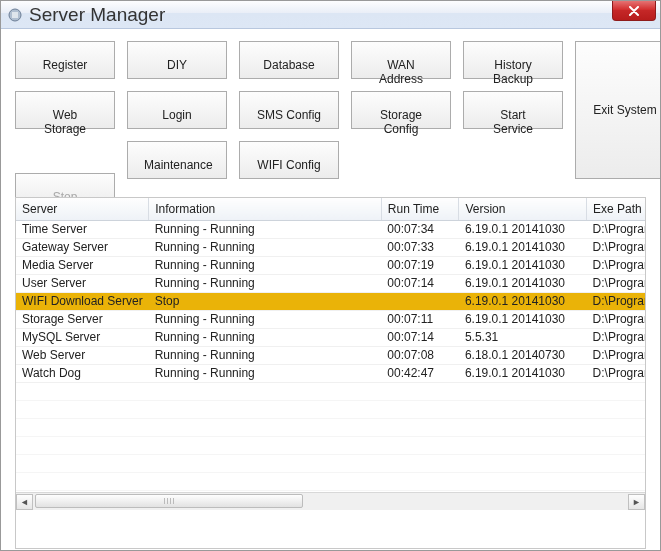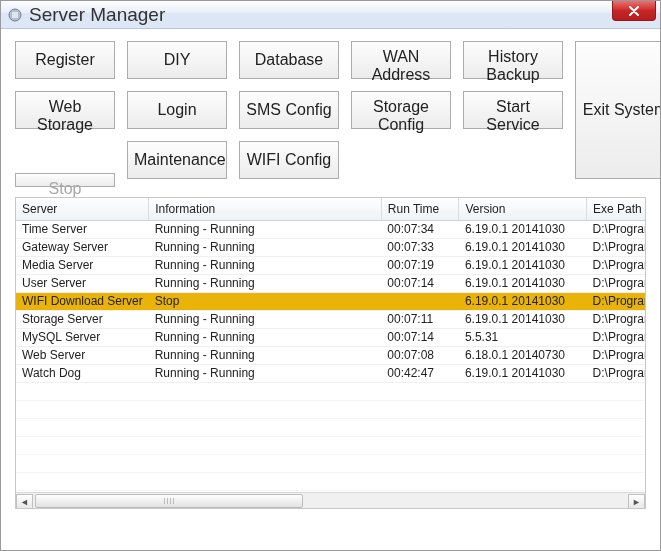--- a/index.html
+++ b/index.html
@@ -47,39 +47,39 @@
     }
     .button-grid {
       display: grid;
       grid-template-columns: 100px 100px 100px 100px 100px 100px;
       grid-template-rows: 38px 38px 38px;
       gap: 12px 12px;
     }
     .btn {
       background: linear-gradient(to bottom, #fdfdfd, #ececec);
       border: 1px solid #acacac;
-      font-size: 16px;
+      font-size: 12px;
       font-family: inherit;
       cursor: pointer;
       color: #222;
-      padding: 6px;
+      padding: 16px;
     }
     .btn.disabled {
       color: #a8a8a8;
       cursor: default;
       margin-top: 32px;
     }
     .btn.tall {
       grid-row: 1 / span 3;
       grid-column: 6;
     }
     .table-wrap {
       margin-top: 18px;
       border: 1px solid #c8c8c8;
-      height: 312px;
+      height: 352px;
       overflow: hidden;
       position: relative;
       background: #fff;
     }
     .table-scroll {
       overflow: auto;
       height: 294px;
     }
     table {
       border-collapse: collapse;

